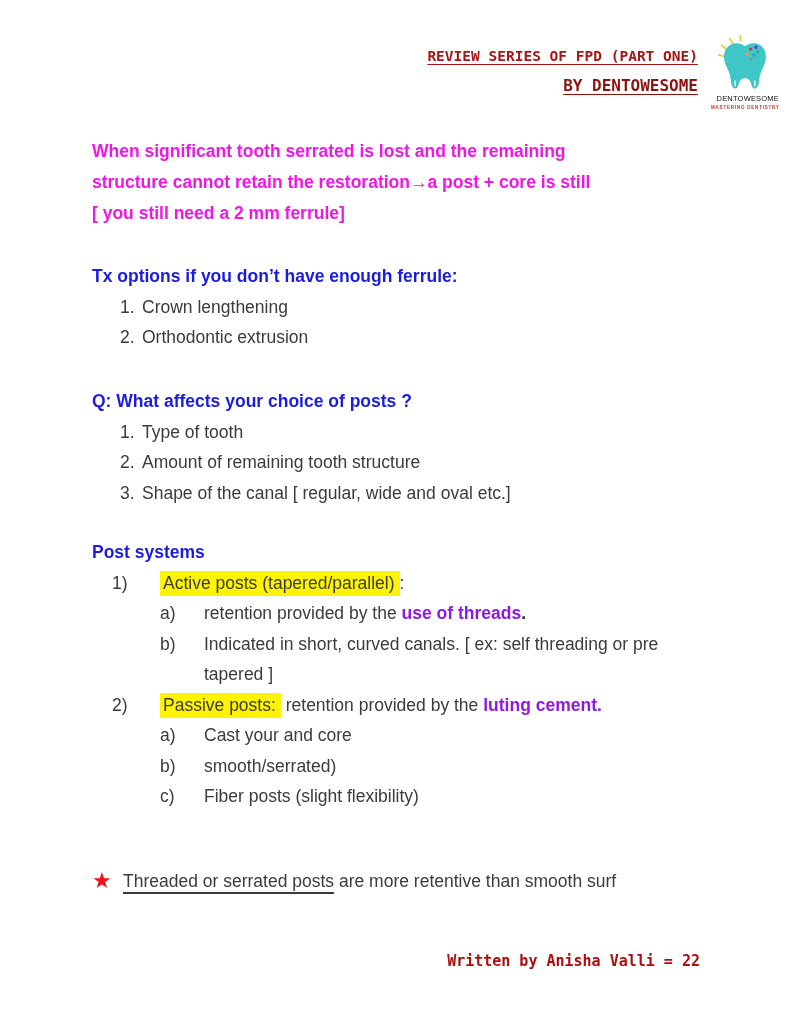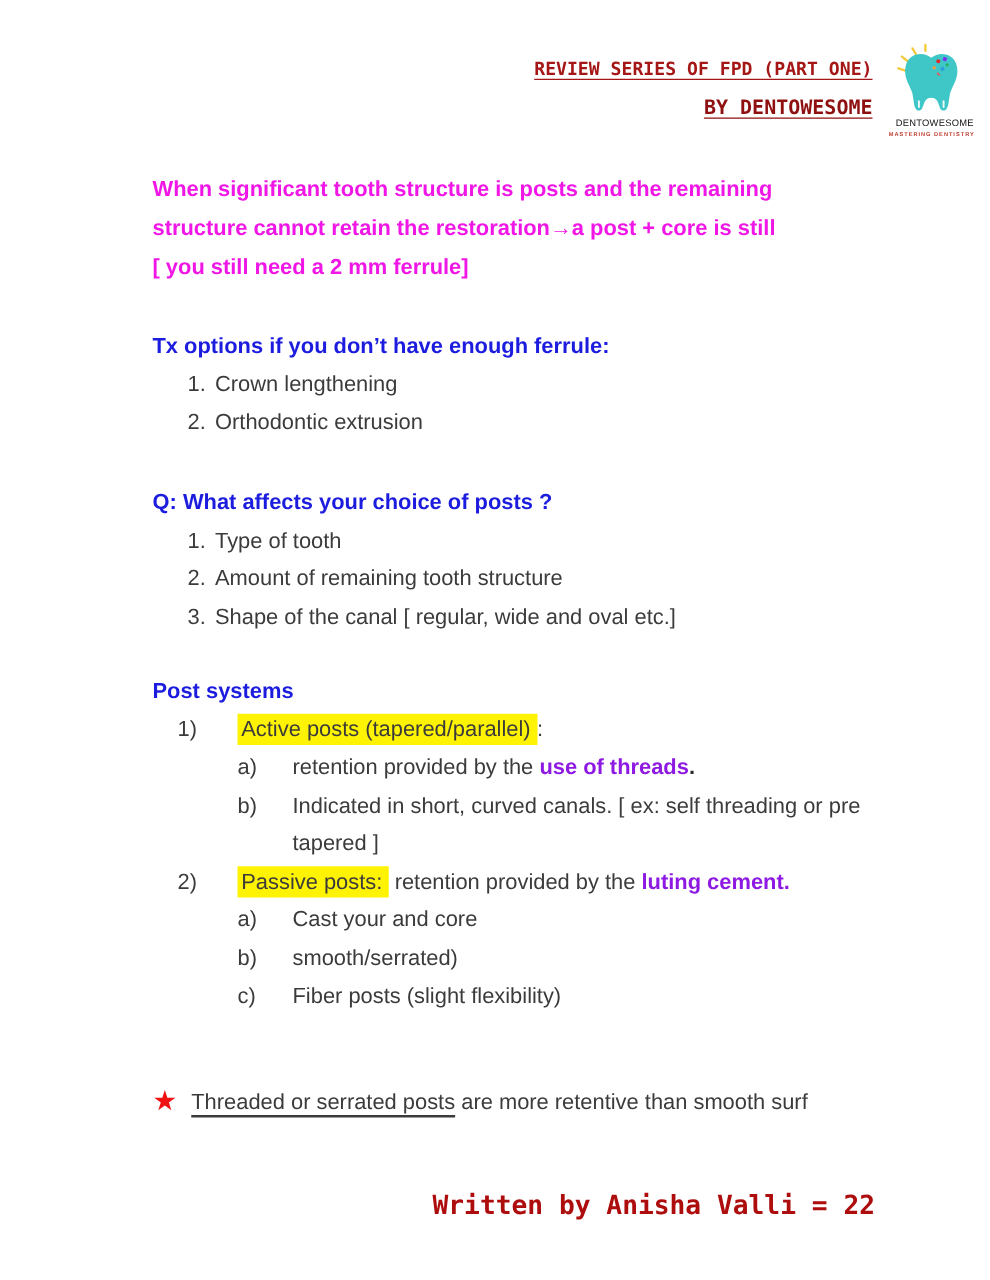--- a/index.html
+++ b/index.html
@@ -4,21 +4,21 @@
 <style>
   * { margin:0; padding:0; box-sizing:border-box; }
   html,body { background:#ffffff; }
   body {
     width:792px; height:1024px;
     font-family:"Liberation Sans", sans-serif;
     color:#3b3b3b;
     position:relative;
     overflow:hidden;
   }
-  .page { position:absolute; inset:0; background:#ffffff;margin-left:30px; }
+  .page { position:absolute; inset:0; background:#ffffff; }
 
   
   .h-title {
     position:absolute; top:48px; right:94px;
     font-family:"DejaVu Sans Mono", monospace;
     font-weight:bold; font-size:14.5px;
     color:#a51616;
     text-decoration:underline;
     text-underline-offset:3px;
     white-space:nowrap;
@@ -95,21 +95,21 @@
     text-decoration:underline;
     text-underline-offset:5px;
     text-decoration-thickness:1.5px;
     text-align:right;
   }
 
   
   .footer {
     position:absolute; top:952px; right:92px;
     font-family:"DejaVu Sans Mono", monospace;
-    font-weight:bold; font-size:21px;
+    font-weight:bold; font-size:15px;
     color:#ad0d0d; white-space:nowrap;
   }
 </style>
 </head>
 <body>
 
 <div class="page">
 
   <div class="h-title">REVIEW SERIES OF FPD (PART ONE)</div>
   <div class="h-byline">BY DENTOWESOME</div>
@@ -135,21 +135,21 @@
         <rect x="43" y="21" width="3" height="3" fill="#2d9cdb" transform="rotate(-15 44.5 22.5)"></rect>
         <circle cx="48.5" cy="19" r="1.4" fill="#27ae60"></circle>
         <line x1="40" y1="26" x2="42.4" y2="28" stroke="#eb5757" stroke-width="1.5"></line>
       </svg>
     </span>
     <div class="logo-brand">DENTOWESOME</div>
     <div class="logo-tagline">MASTERING DENTISTRY</div>
   </div>
 
   <div class="intro">
-    <div class="intro-line">When significant tooth structure is posts and the remaining</div>
+    <div class="intro-line">When significant tooth serrated is lost and the remaining</div>
     <div class="intro-line">structure cannot retain the restoration→a post + core is still</div>
     <div class="intro-line">[ you still need a 2 mm ferrule]</div>
   </div>
 
   <div class="section sec-tx">
     <div class="blue-heading">Tx options if you don’t have enough ferrule:</div>
     <div class="oitem">
       <span class="omarker">1.</span>
       <span class="otext">Crown lengthening</span>
     </div>

